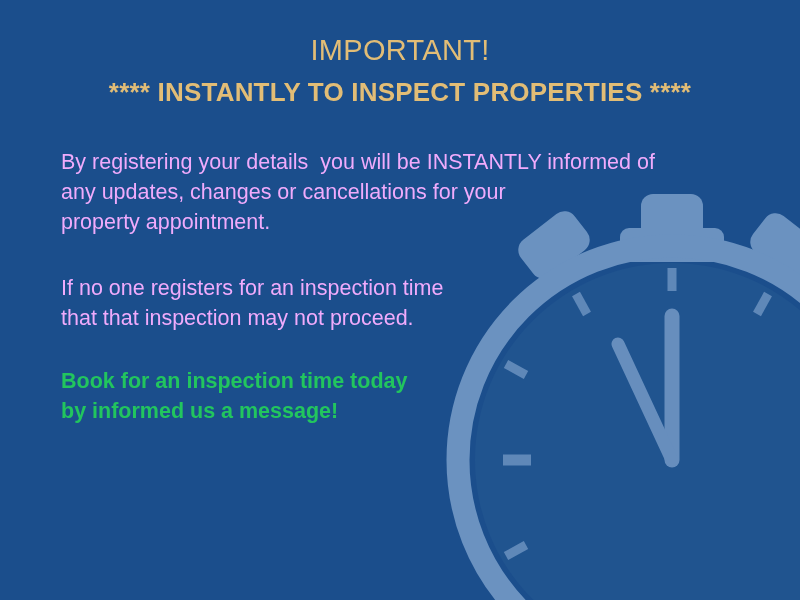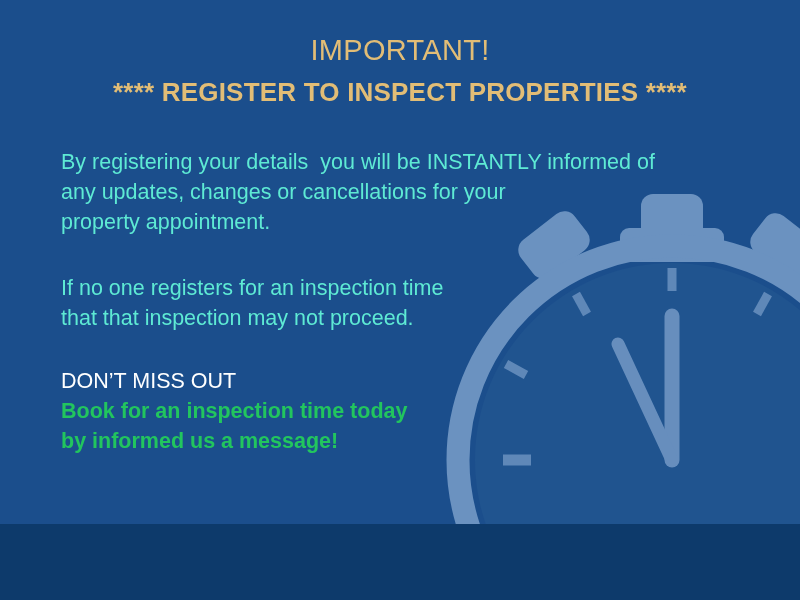--- a/index.html
+++ b/index.html
@@ -3,21 +3,21 @@
 <meta charset="utf-8">
 <style>
   html, body {
     margin: 0;
     padding: 0;
     background: #0d3a6b;
   }
   #slide {
     position: relative;
     width: 800px;
-    height: 524px;
+    height: 600px;
     overflow: hidden;
     background: #1b4e8c;
     font-family: "Liberation Sans", sans-serif;
     -webkit-font-smoothing: antialiased;
   }
 
   
   #clock-art {
     position: absolute;
     left: 0;
@@ -54,21 +54,21 @@
     top: 76px;
     font-size: 26px;
     line-height: 32px;
     font-weight: bold;
     letter-spacing: 0.2px;
   }
 
   .body-block {
     position: absolute;
     left: 61px;
-    color: #5eead4;
+    color: #f0abfc;
     font-size: 21.5px;
     line-height: 30px;
     font-weight: 400;
     white-space: pre-wrap;
   }
   #para-1 { top: 147px; }
   #para-2 { top: 273px; }
 
   #cta-block {
     position: absolute;
@@ -135,30 +135,29 @@
         <line x1="672" y1="460" x2="618" y2="344" stroke-width="13"></line>
       </g>
 
     </g>
   </svg>
 
   <div id="text-layer">
 
     <div class="headline" id="headline-main">IMPORTANT!</div>
 
-    <div class="headline" id="headline-sub">****  REGISTER TO INSPECT PROPERTIES ****</div>
+    <div class="headline" id="headline-sub">****  INSTANTLY TO INSPECT PROPERTIES ****</div>
 
     <div class="body-block" id="para-1">By registering your details  you will be INSTANTLY informed of
 any updates, changes or cancellations for your
 property appointment.</div>
 
     <div class="body-block" id="para-2">If no one registers for an inspection time
 that that inspection may not proceed.</div>
 
     <div id="cta-block">
-      <span id="cta-headline">DON’T MISS OUT</span>
       <span class="cta-gold">Book for an inspection time today</span>
       <span class="cta-gold">by informed us a message!</span>
     </div>
 
   </div>
 
 </div>
 
 </body></html>

